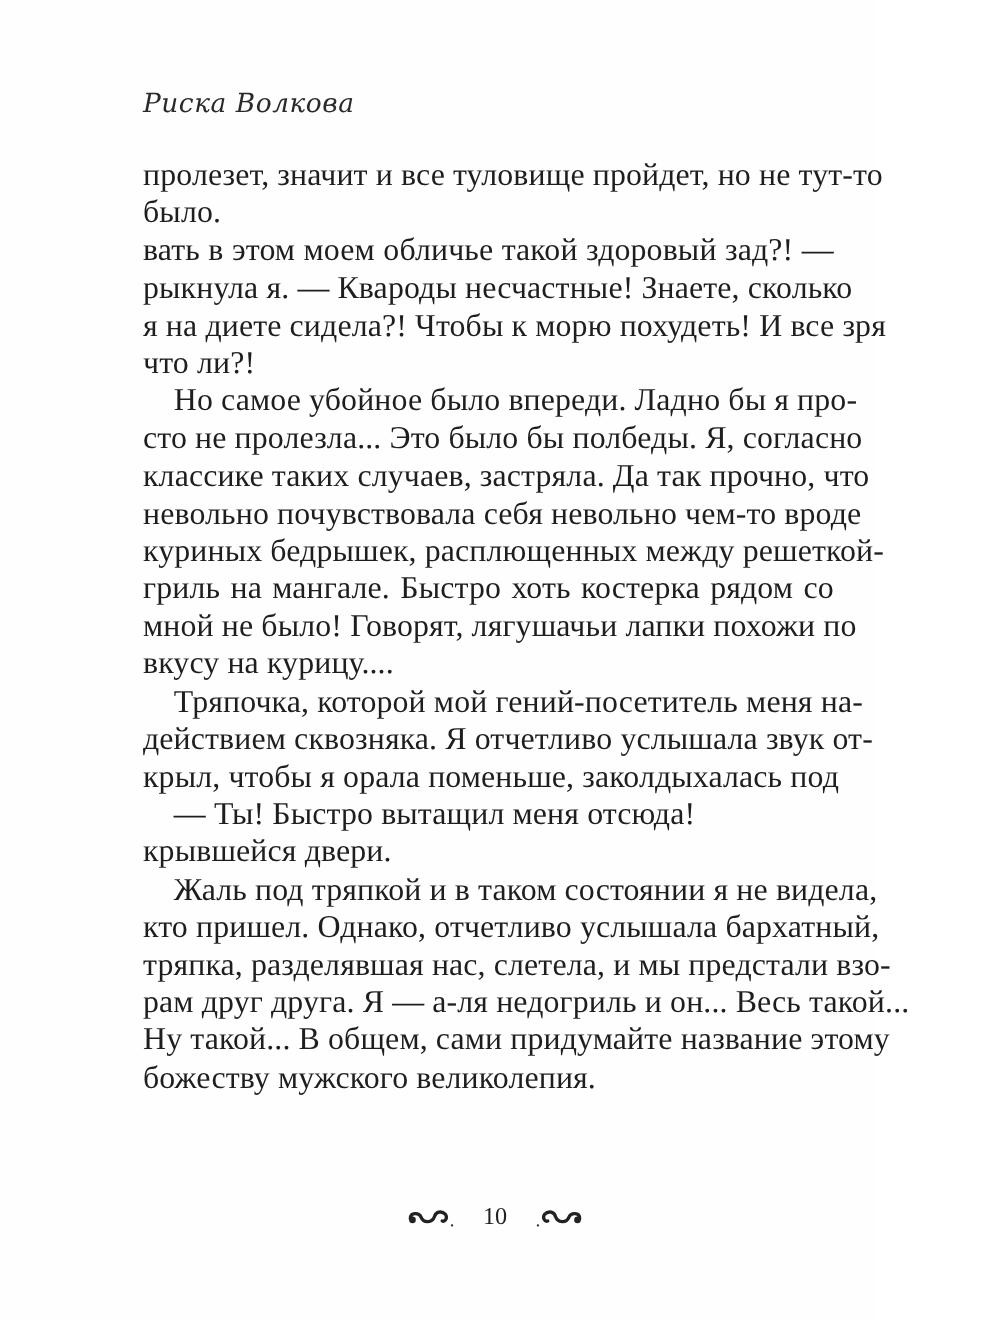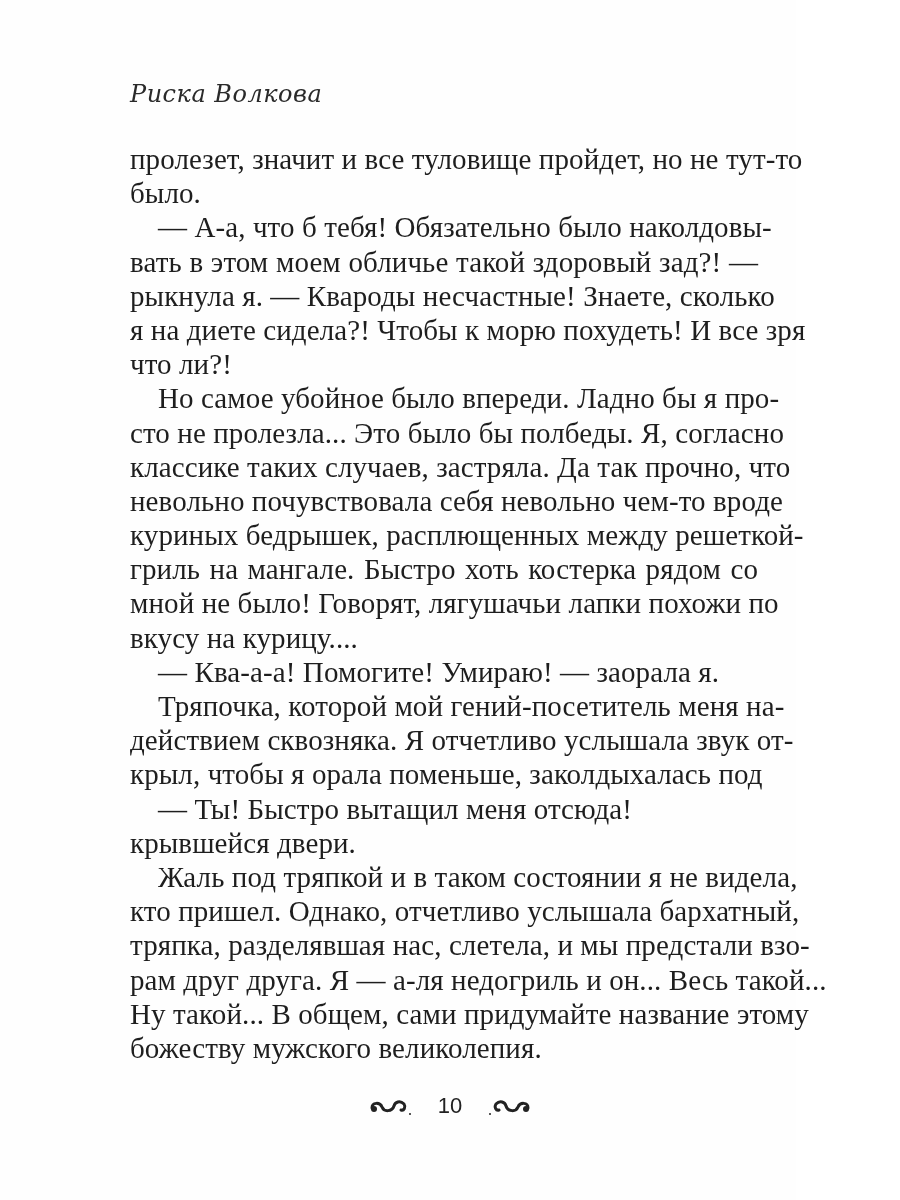--- a/index.html
+++ b/index.html
@@ -20,47 +20,45 @@
     text-align: justify; text-align-last: justify; letter-spacing: 0.1px;
   }
   .line.last { text-align-last: left; }
   .line.indent { padding-left: 28px; }
   .footer {
     position: absolute; left: 0; top: 1086px; width: 900px; height: 40px;
     display: flex; justify-content: center; align-items: center; gap: 10px;
   }
   .orn { width: 46px; height: 24px; }
   .pagenum {
-    font-family: Liberation Sans, sans-serif; font-size: 22px; color: #222;
+    font-family: Liberation Serif, serif; font-size: 22px; color: #222;
     padding: 0 14px;
   }
 </style>
 </head>
 <body>
 
 <div class="page">
   <div class="running-head">Риска Волкова</div>
 
   <div class="body-text" id="body-text">
       <span class="line">пролезет, значит и все туловище пройдет, но не тут-то</span>
       <span class="line last">было.</span>
-      <span class="line indent">— А-а, что б тебя! Обязательно было наколдовы-</span>
       <span class="line">вать в этом моем обличье такой здоровый зад?! —</span>
       <span class="line">рыкнула я. — Квароды несчастные! Знаете, сколько</span>
       <span class="line">я на диете сидела?! Чтобы к морю похудеть! И все зря</span>
       <span class="line last">что ли?!</span>
       <span class="line indent">Но самое убойное было впереди. Ладно бы я про-</span>
       <span class="line">сто не пролезла... Это было бы полбеды. Я, согласно</span>
       <span class="line">классике таких случаев, застряла. Да так прочно, что</span>
       <span class="line">невольно почувствовала себя невольно чем-то вроде</span>
       <span class="line">куриных бедрышек, расплющенных между решеткой-</span>
       <span class="line">гриль на мангале. Быстро хоть костерка рядом со</span>
       <span class="line">мной не было! Говорят, лягушачьи лапки похожи по</span>
       <span class="line last">вкусу на курицу....</span>
-      <span class="line indent last">— Ква-а-а! Помогите! Умираю! — заорала я.</span>
       <span class="line indent">Тряпочка, которой мой гений-посетитель меня на-</span>
       <span class="line">действием сквозняка. Я отчетливо услышала звук от-</span>
       <span class="line">крыл, чтобы я орала поменьше, заколдыхалась под</span>
       <span class="line indent last">— Ты! Быстро вытащил меня отсюда!</span>
       <span class="line last">крывшейся двери.</span>
       <span class="line indent">Жаль под тряпкой и в таком состоянии я не видела,</span>
       <span class="line">кто пришел. Однако, отчетливо услышала бархатный,</span>
       <span class="line">тряпка, разделявшая нас, слетела, и мы предстали взо-</span>
       <span class="line">рам друг друга. Я — а-ля недогриль и он... Весь такой...</span>
       <span class="line">Ну такой... В общем, сами придумайте название этому</span>

